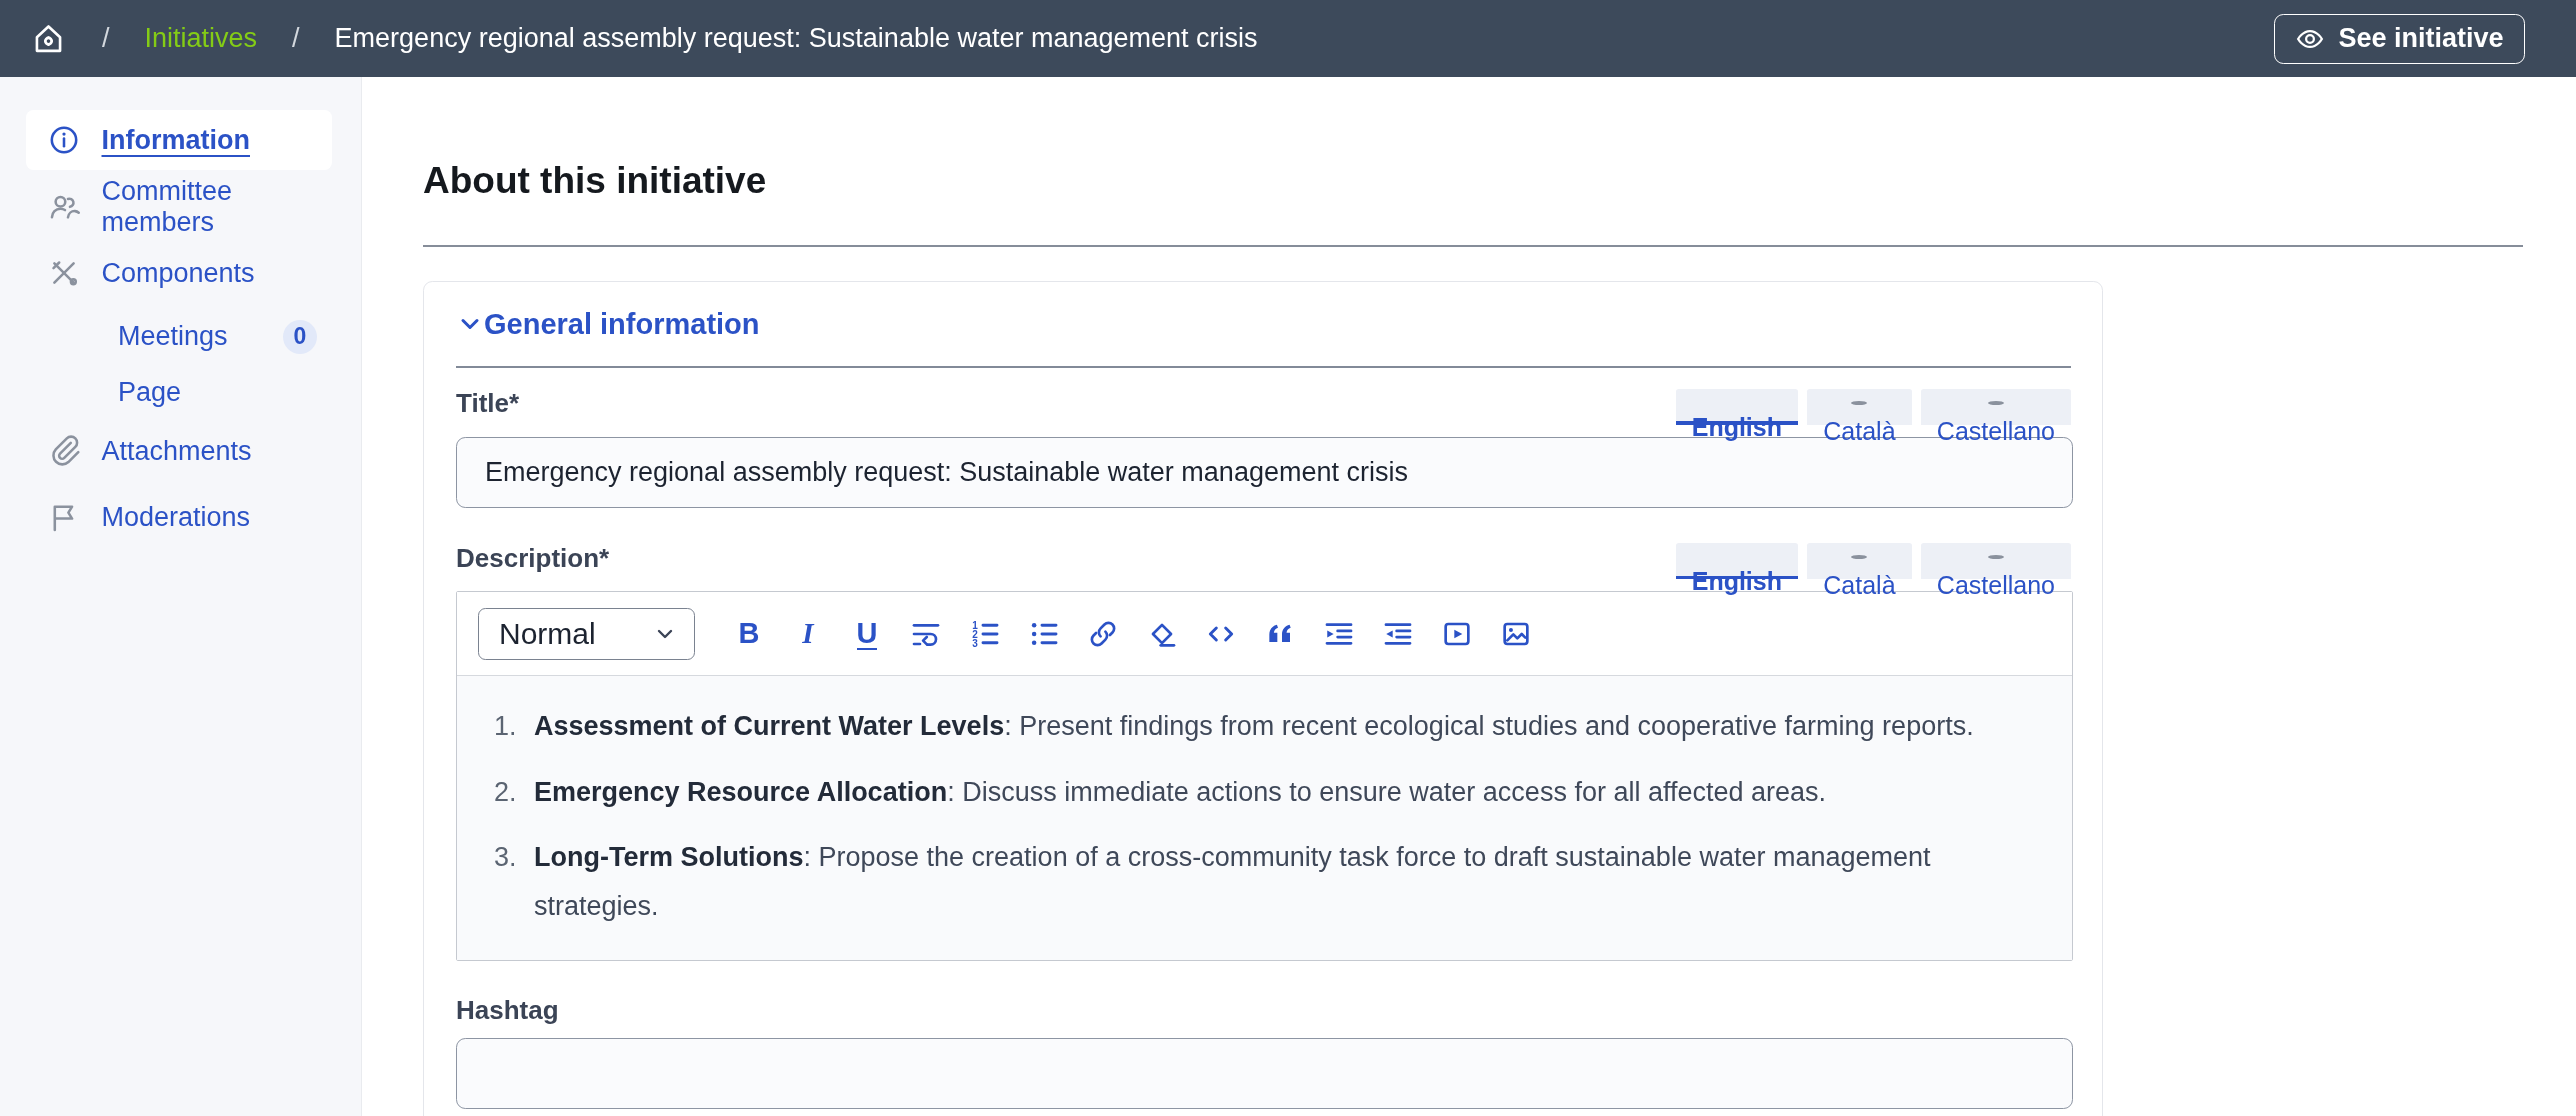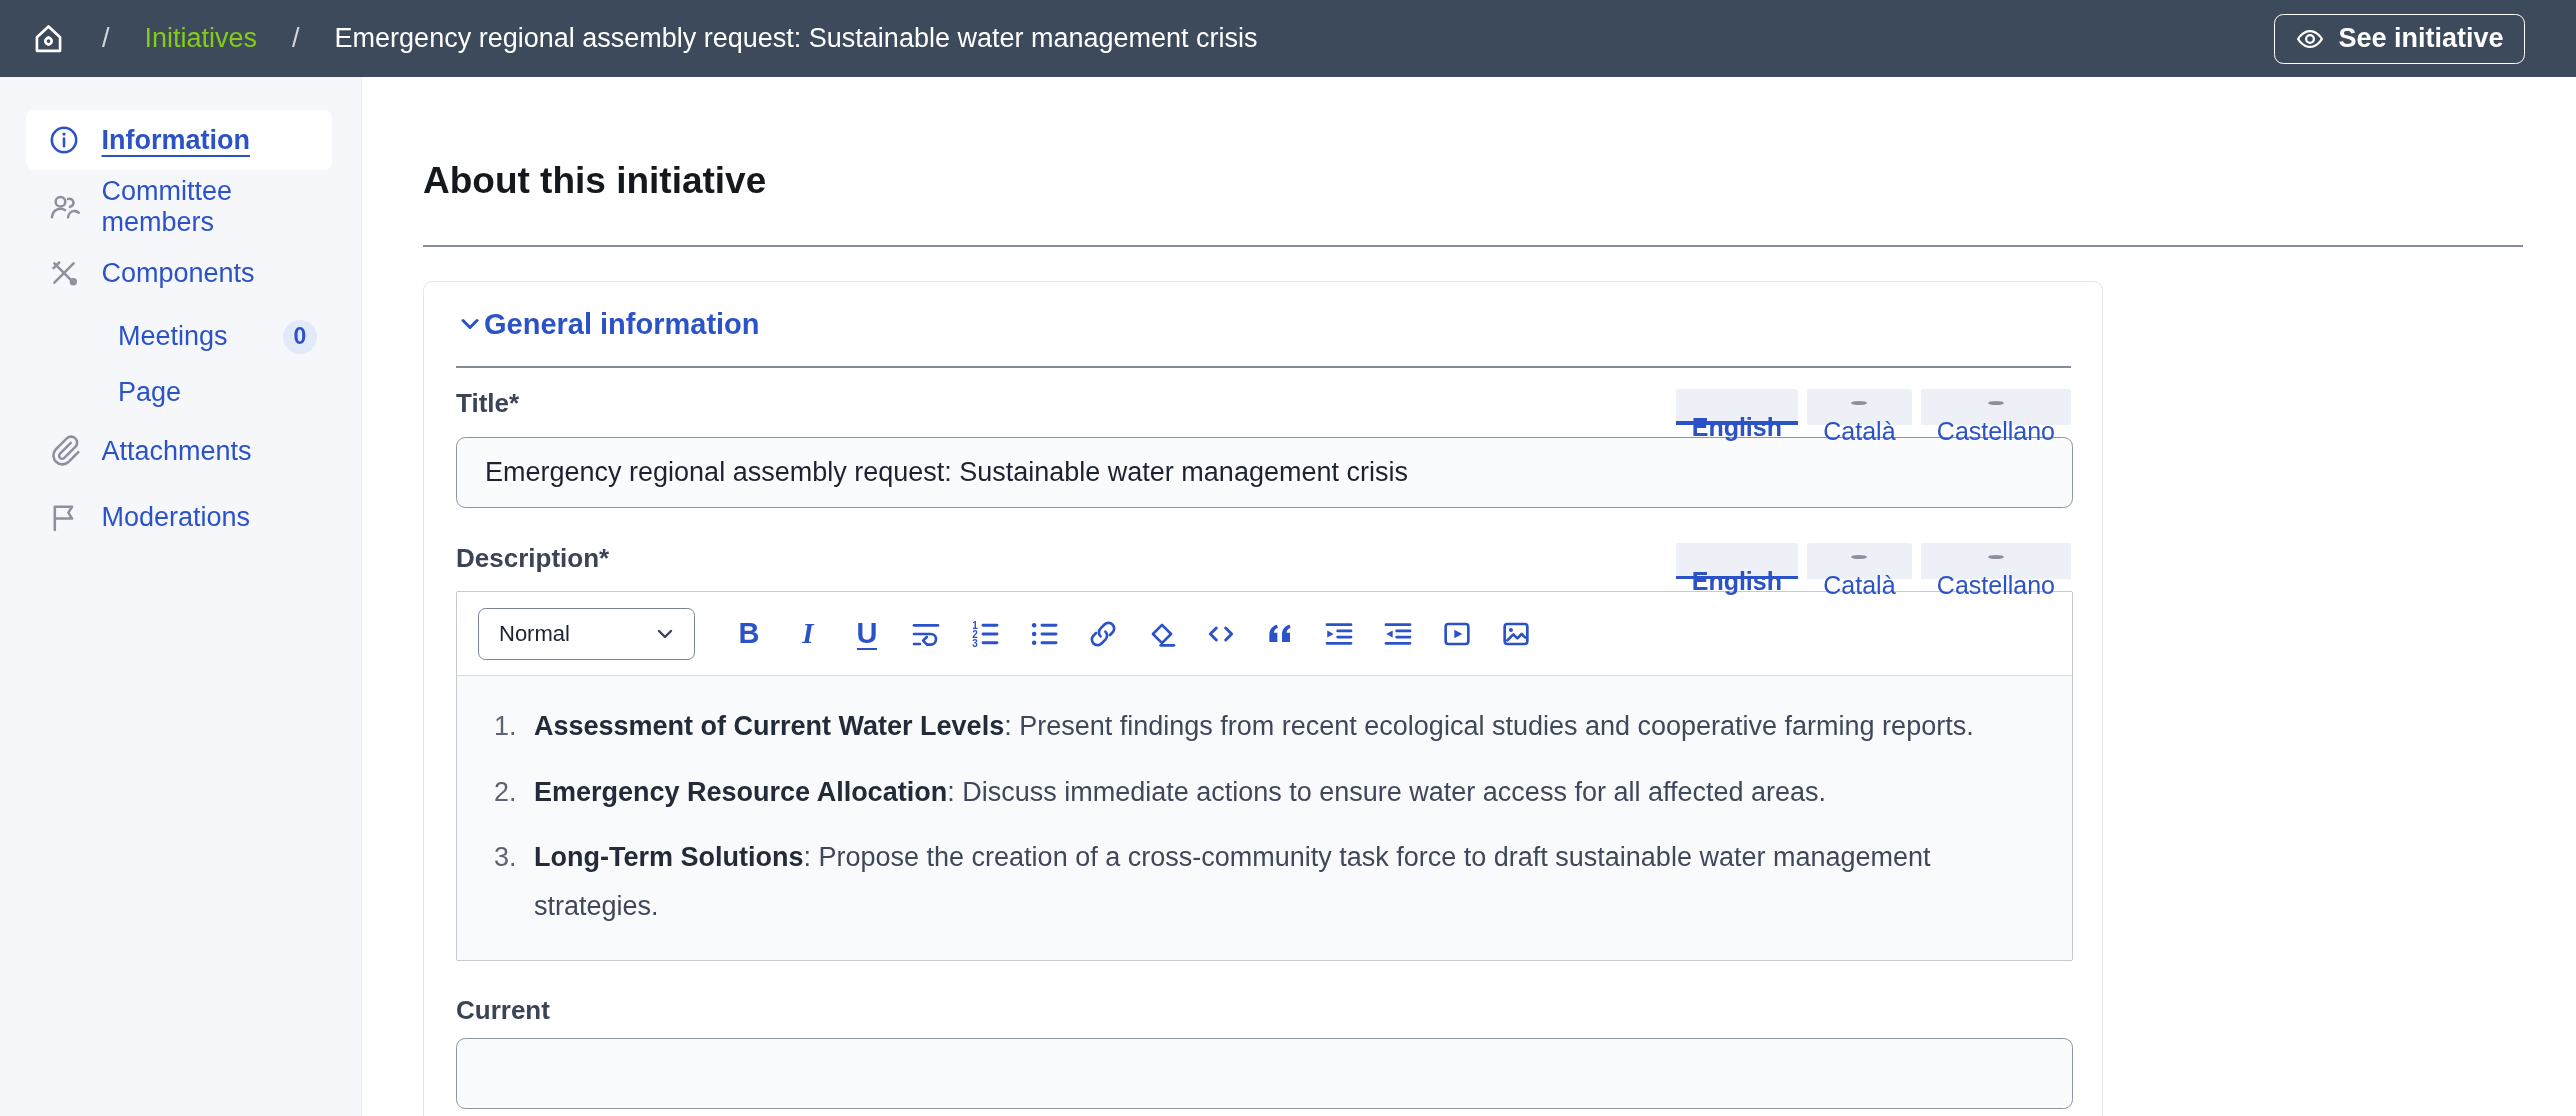--- a/index.html
+++ b/index.html
@@ -53,21 +53,21 @@
   .text-input { display:block; margin-top:12px; width:1617px; height:71px; border:1.9px solid #8d95a3;
                 border-radius:9.3px; background:#fafbfd; font-size:27px; color:#1c2330; padding:0 28px;
                 font-family:inherit; outline:none; }
 
   .desc-block { margin-top:35px; }
 
   .editor { margin-top:12px; width:1617px; border:0.9px solid #c5c9d0; border-radius:1.9px; }
   .toolbar { display:flex; align-items:center; gap:24px; height:84px; background:#fff;
              padding:0 20.5px; border-bottom:0.9px solid #d6d9de; }
   .block-select { display:flex; align-items:center; justify-content:space-between; width:217px; height:52px;
-                  border:1.9px solid #7a8290; border-radius:7.4px; padding:0 17px 0 20.5px; font-size:22px;
+                  border:1.9px solid #7a8290; border-radius:7.4px; padding:0 17px 0 20.5px; font-size:30px;
                   color:#1c2330; background:#fff; cursor:pointer; margin-right:13px; flex:0 0 auto; }
   .tool-btn { min-width:35px; height:41px; display:flex; align-items:center; justify-content:center;
               color:#2b52c6; background:none; border:none; cursor:pointer; font-size:29px; font-family:inherit; }
   .glyph-b { font-weight:800; color:#2b52c6; }
   .glyph-i { font-style:italic; font-weight:700; font-family:"Liberation Serif",serif; color:#2b52c6; }
   .glyph-u { font-weight:700; color:#2b52c6; border-bottom:2.8px solid #2b52c6; line-height:1.05; }
 
   .editor-content { background:#f9fafc; padding:26px 37px 13px 37px; font-size:27px; color:#3f4859;
                     min-height:244px; cursor:text; }
   .ed-item { display:flex; gap:12px; line-height:1.82; margin-bottom:16px; }
@@ -341,18 +341,18 @@
             <span class="ed-text"><b>Emergency Resource Allocation</b><span>: Discuss immediate actions to ensure water access for all affected areas.</span></span>
           </div>
           <div class="ed-item">
             <span class="ed-num">3.</span>
             <span class="ed-text"><b>Long-Term Solutions</b><span>: Propose the creation of a cross-community task force to draft sustainable water management strategies.</span></span>
           </div>
         </div>
       </div>
     </div>
 
-    <div class="hashtag-label">Current</div>
+    <div class="hashtag-label">Hashtag</div>
     <input class="text-input" type="text" value="" style="">
 
   </section>
 </main>
 
 
 </body></html>

